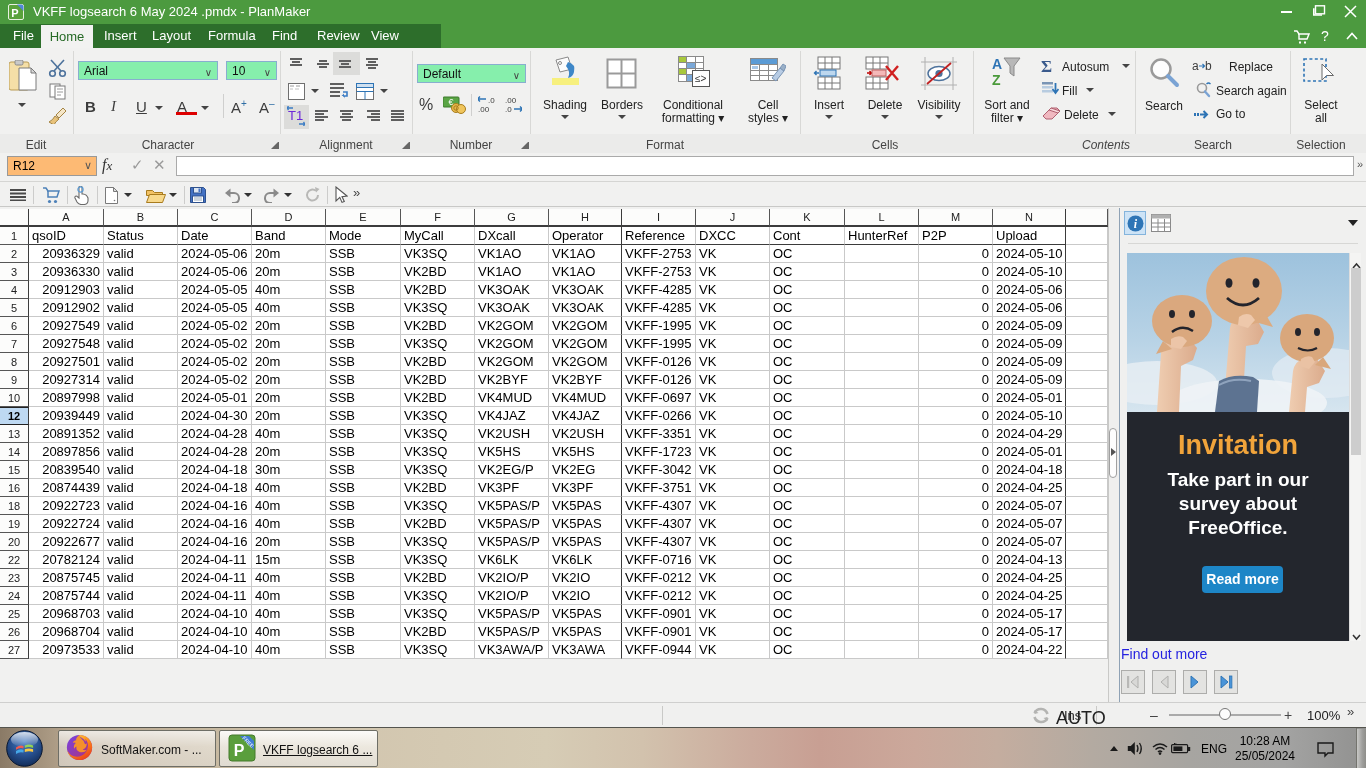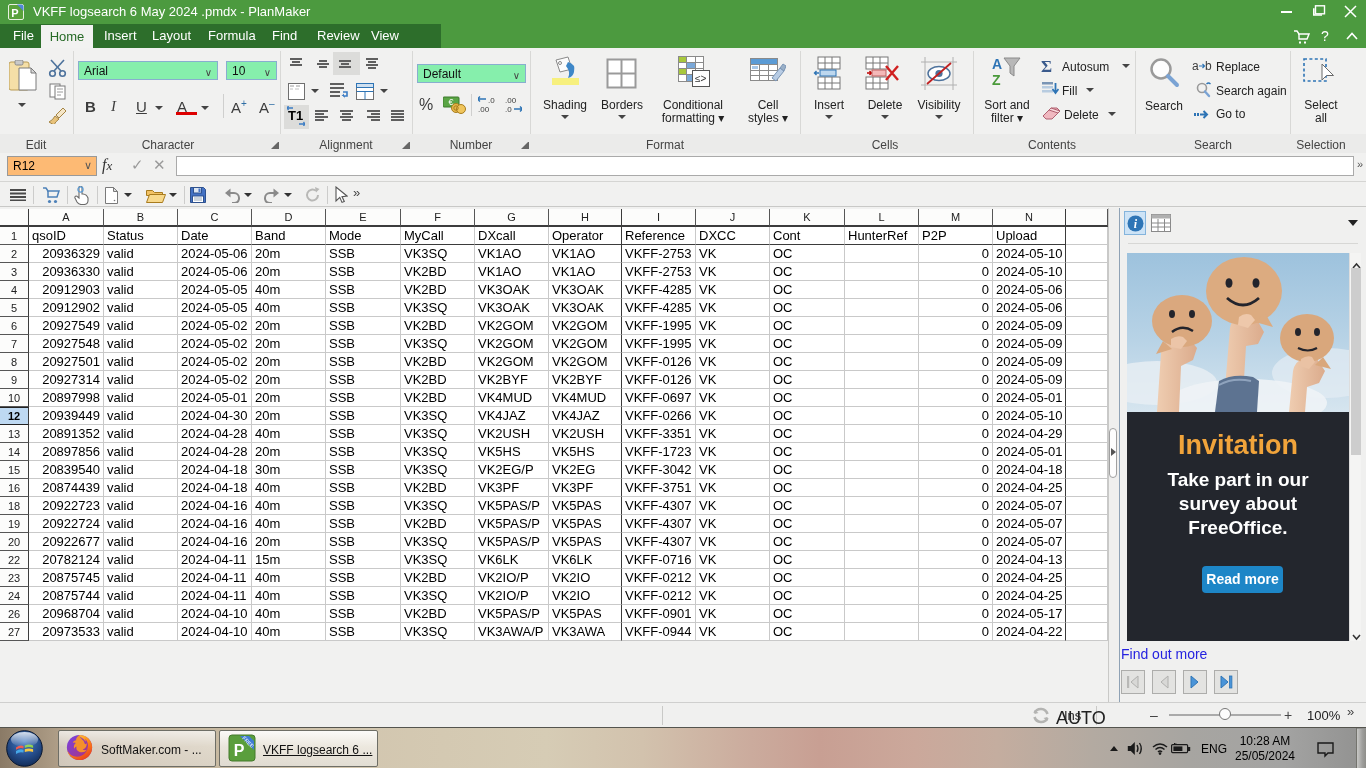--- a/index.html
+++ b/index.html
@@ -130,21 +130,21 @@
 <div class="gsep" style="left:973px"></div>
 <div class="gsep" style="left:1135px"></div>
 <div class="gsep" style="left:1290px"></div>
 <div style="position:absolute;left:0;top:86px;width:1366px;height:19px;background:#ebebea;"></div>
 <div class="glabel" style="left:-24px;width:120px;">Edit</div>
 <div class="glabel" style="left:108px;width:120px;">Character</div>
 <div class="glabel" style="left:286px;width:120px;">Alignment</div>
 <div class="glabel" style="left:411px;width:120px;">Number</div>
 <div class="glabel" style="left:605px;width:120px;">Format</div>
 <div class="glabel" style="left:825px;width:120px;">Cells</div>
-<div class="glabel" style="left:992px;width:120px;">Contents</div>
+<div class="glabel" style="left:1046px;width:120px;font-style:italic;">Contents</div>
 <div class="glabel" style="left:1153px;width:120px;">Search</div>
 <div class="glabel" style="left:1261px;width:120px;">Selection</div>
 <div class="gcorner" style="left:271px;top:93px;border-bottom:7px solid #666;border-left:7px solid transparent;"></div>
 <div class="gcorner" style="left:402px;top:93px;border-bottom:7px solid #666;border-left:7px solid transparent;"></div>
 <div class="gcorner" style="left:521px;top:93px;border-bottom:7px solid #666;border-left:7px solid transparent;"></div>
 <svg class="ricon" style="left:9px;top:12px" width="28" height="33" viewBox="0 0 28 33">
         <rect x="0" y="2" width="20" height="28" rx="2" fill="#f5dfa7" stroke="#b99b55"></rect>
 <rect x="6" y="0" width="8" height="5" rx="1.5" fill="#c9c9c9" stroke="#8a8a8a"></rect>
 <path d="M10 8 h12 l5 5 v17 h-17 z" fill="#fff" stroke="#7a7a7a"></path>
 <path d="M22 8 l5 5 h-5 z" fill="#d8d8d8" stroke="#7a7a7a"></path>
@@ -224,21 +224,21 @@
         <path d="M15 13 l-3.5 0 2.5 -2.5 v5 z" fill="#3b7cc4"></path>
       </svg>
 <svg class="ricon" style="left:356px;top:35px" width="18" height="17" viewBox="0 0 18 17">
         <rect x="0.5" y="0.5" width="17" height="16" fill="#fff" stroke="#6f6f6f"></rect>
 <rect x="0.5" y="0.5" width="17" height="4" fill="#cfe0f0" stroke="#2e74b5"></rect>
 <line x1="0.5" y1="8.5" x2="17.5" y2="8.5" stroke="#2e74b5"></line>
 <line x1="9" y1="8.5" x2="9" y2="16.5" stroke="#2e74b5"></line>
       </svg>
 <div class="darr" style="left:380px;top:41px;"></div>
 <div class="selbox" style="left:284px;top:57px;width:25px;height:24px;"></div>
-<div style="position:absolute;left:288px;top:60px;font-size:13px;font-weight:bold;color:#000000;">T1</div>
+<div style="position:absolute;left:288px;top:60px;font-size:13px;font-weight:normal;color:#6d28d9;">T1</div>
 <svg class="ricon" style="left:287px;top:58px" width="18" height="20" viewBox="0 0 18 20">
         <path d="M6 2 h-6 m1.5 -2 l-1.5 2 1.5 2" stroke="#3b7cc4" fill="none" stroke-width="1.3"></path>
 <path d="M12 18 h6 m-1.5 -2 l1.5 2 -1.5 2" stroke="#3b7cc4" fill="none" stroke-width="1.3"></path>
       </svg>
 <svg class="ricon" style="left:315px;top:62px" width="13" height="11" viewBox="0 0 13 11">
         <rect x="0" y="0" width="13" height="2" fill="#5f5f5f"></rect>
         <rect x="0" y="3" width="9" height="2" fill="#5f5f5f"></rect>
         <rect x="0" y="6" width="13" height="2" fill="#5f5f5f"></rect>
         <rect x="0" y="9" width="9" height="2" fill="#5f5f5f"></rect>
       </svg>
@@ -394,21 +394,21 @@
 <svg class="ricon" style="left:1148px;top:9px" width="33" height="33" viewBox="0 0 33 33">
         <circle cx="13" cy="12" r="9.5" fill="#fdfdfd" stroke="#9a9a9a" stroke-width="2.5"></circle>
 <line x1="20" y1="19" x2="29" y2="28" stroke="#7aa3d4" stroke-width="4" stroke-linecap="round"></line>
       </svg>
 <div class="rlabel" style="left:1124px;top:51px;width:80px;">Search</div>
 <svg class="ricon" style="left:1192px;top:12px" width="20" height="13" viewBox="0 0 20 13">
         <text x="0" y="10" font-size="12" fill="#3d3d3d" font-family="Liberation Sans">a</text>
 <path d="M7 6 h5 m-1.5 -2 l2 2 -2 2" stroke="#2e74b5" fill="none" stroke-width="1.2"></path>
 <text x="13" y="10" font-size="12" fill="#3d3d3d" font-family="Liberation Sans">b</text>
       </svg>
-<div class="rlabel" style="left:1216px;top:12px;width:70px;text-align:left;">Replace</div>
+<div class="rlabel" style="left:1216px;top:12px;width:70px;text-align:center;">Replace</div>
 <svg class="ricon" style="left:1195px;top:34px" width="17" height="16" viewBox="0 0 17 16">
         <circle cx="7" cy="6" r="4.5" fill="none" stroke="#9a9a9a" stroke-width="1.6"></circle>
 <line x1="10" y1="9.5" x2="14" y2="14" stroke="#7aa3d4" stroke-width="2.4" stroke-linecap="round"></line>
 <path d="M11.5 2 q2 -2 4 0" stroke="#2e74b5" fill="none" stroke-width="1.3"></path>
       </svg>
 <div class="rlabel" style="left:1216px;top:36px;width:100px;text-align:left;">Search again</div>
 <svg class="ricon" style="left:1194px;top:60px" width="17" height="13" viewBox="0 0 17 13">
         <rect x="0" y="5" width="2" height="3" fill="#2e74b5"></rect>
         <rect x="3" y="5" width="2" height="3" fill="#2e74b5"></rect>
 <path d="M6 6.5 h6 m-2.5 -3.5 l3.5 3.5 -3.5 3.5" stroke="#2e74b5" fill="none" stroke-width="2"></path>
@@ -902,20 +902,38 @@
 <td class="">SSB</td>
 <td class="">VK3SQ</td>
 <td class="">VK2IO/P</td>
 <td class="">VK2IO</td>
 <td class="">VKFF-0212</td>
 <td class="">VK</td>
 <td class="">OC</td>
 <td class=""></td>
 <td class="num">0</td>
 <td class="">2024-04-25</td>
+<td></td>
+          </tr>
+<tr>
+            <td class="rh">25</td>
+<td class="num">20968703</td>
+<td class="">valid</td>
+<td class="">2024-04-10</td>
+<td class="">40m</td>
+<td class="">SSB</td>
+<td class="">VK3SQ</td>
+<td class="">VK5PAS/P</td>
+<td class="">VK5PAS</td>
+<td class="">VKFF-0901</td>
+<td class="">VK</td>
+<td class="">OC</td>
+<td class=""></td>
+<td class="num">0</td>
+<td class="">2024-05-17</td>
 <td></td>
           </tr>
 <tr>
             <td class="rh">26</td>
 <td class="num">20968704</td>
 <td class="">valid</td>
 <td class="">2024-04-10</td>
 <td class="">40m</td>
 <td class="">SSB</td>
 <td class="">VK2BD</td>

